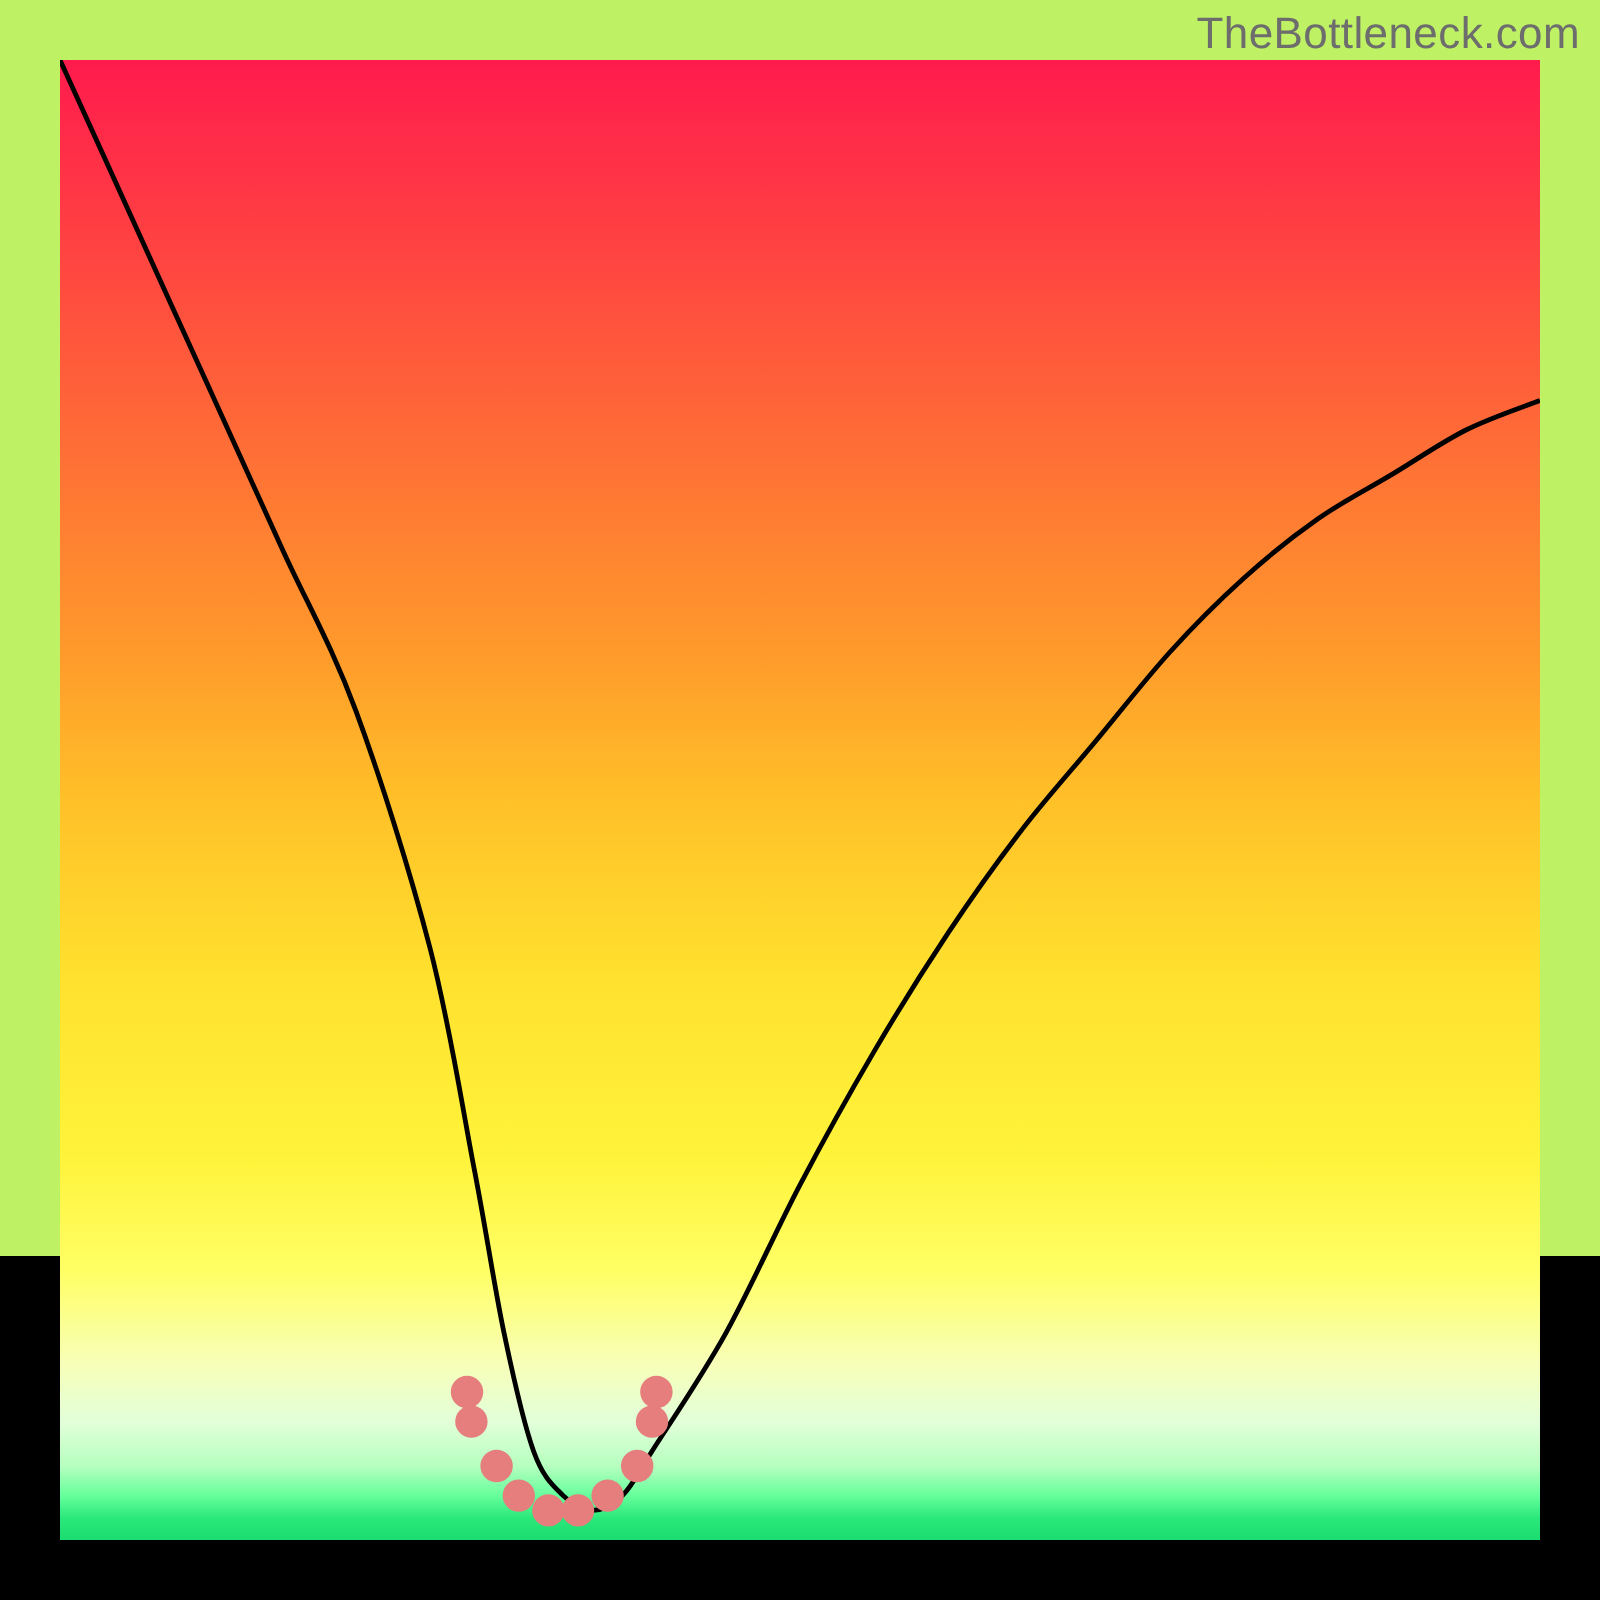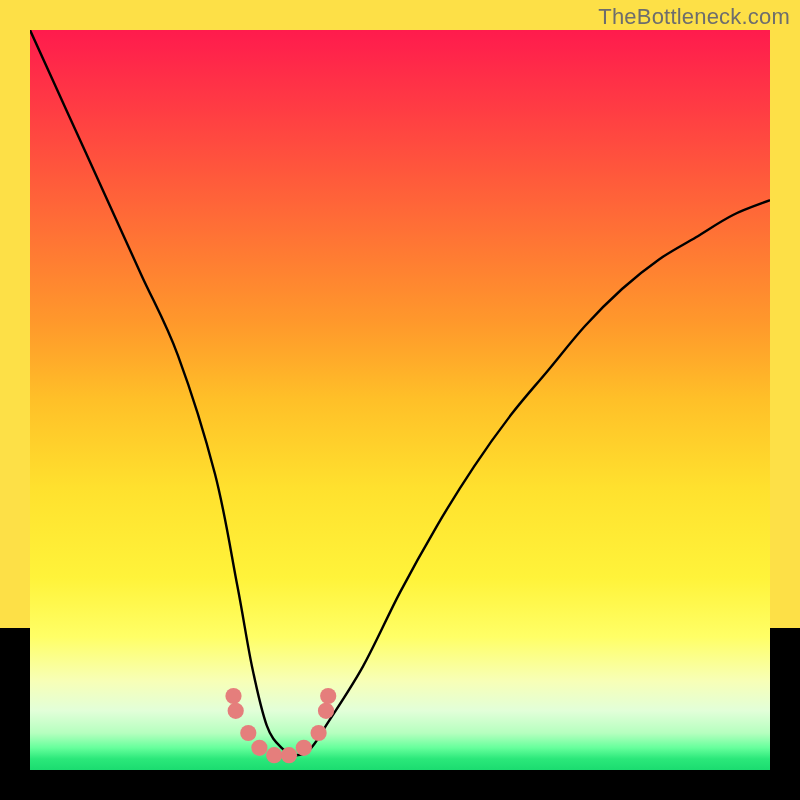--- a/index.html
+++ b/index.html
@@ -8,21 +8,21 @@
     width: 800px;
     height: 800px;
     overflow: hidden;
     background: #000;
     font-family: Arial, Helvetica, sans-serif;
   }
   .frame {
     position: relative;
     width: 800px;
     height: 628px;
-    background: #fde047;
+    background: #bef264;
   }
   .plot {
     position: absolute;
     left: 30px;
     top: 30px;
     width: 740px;
     height: 740px;
     background: linear-gradient(
       to bottom,
       #ff1b4d 0%,

